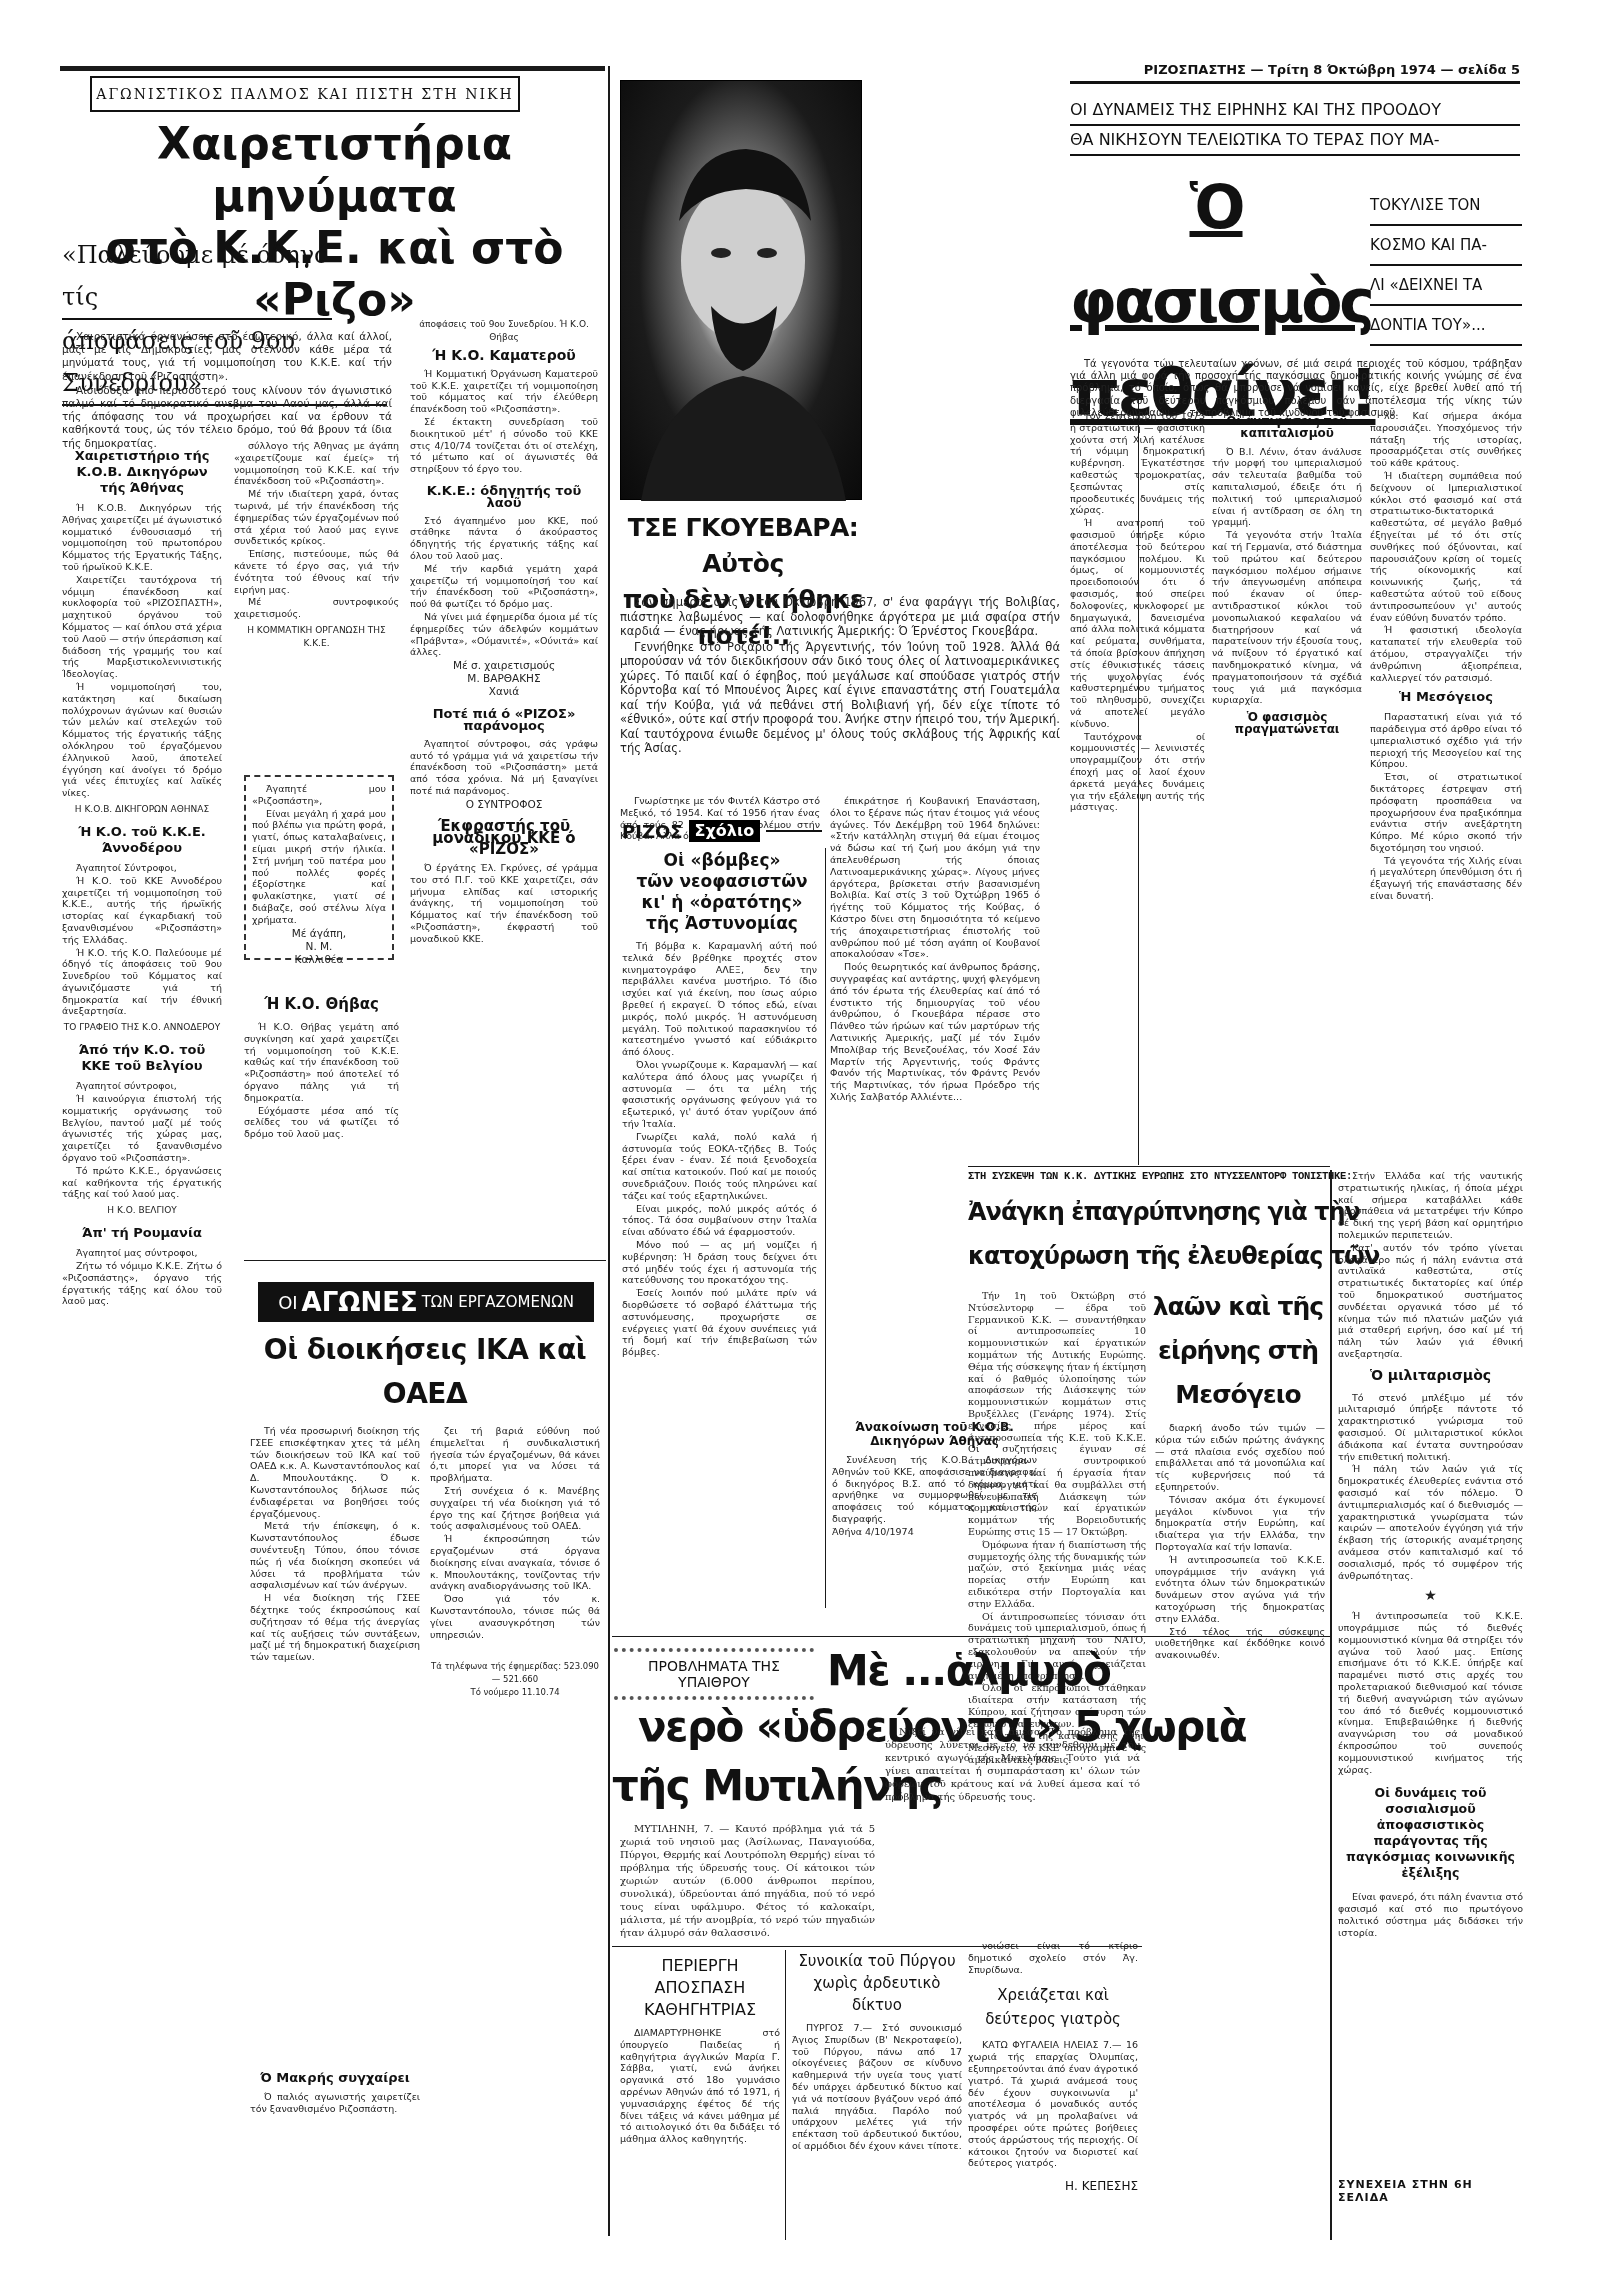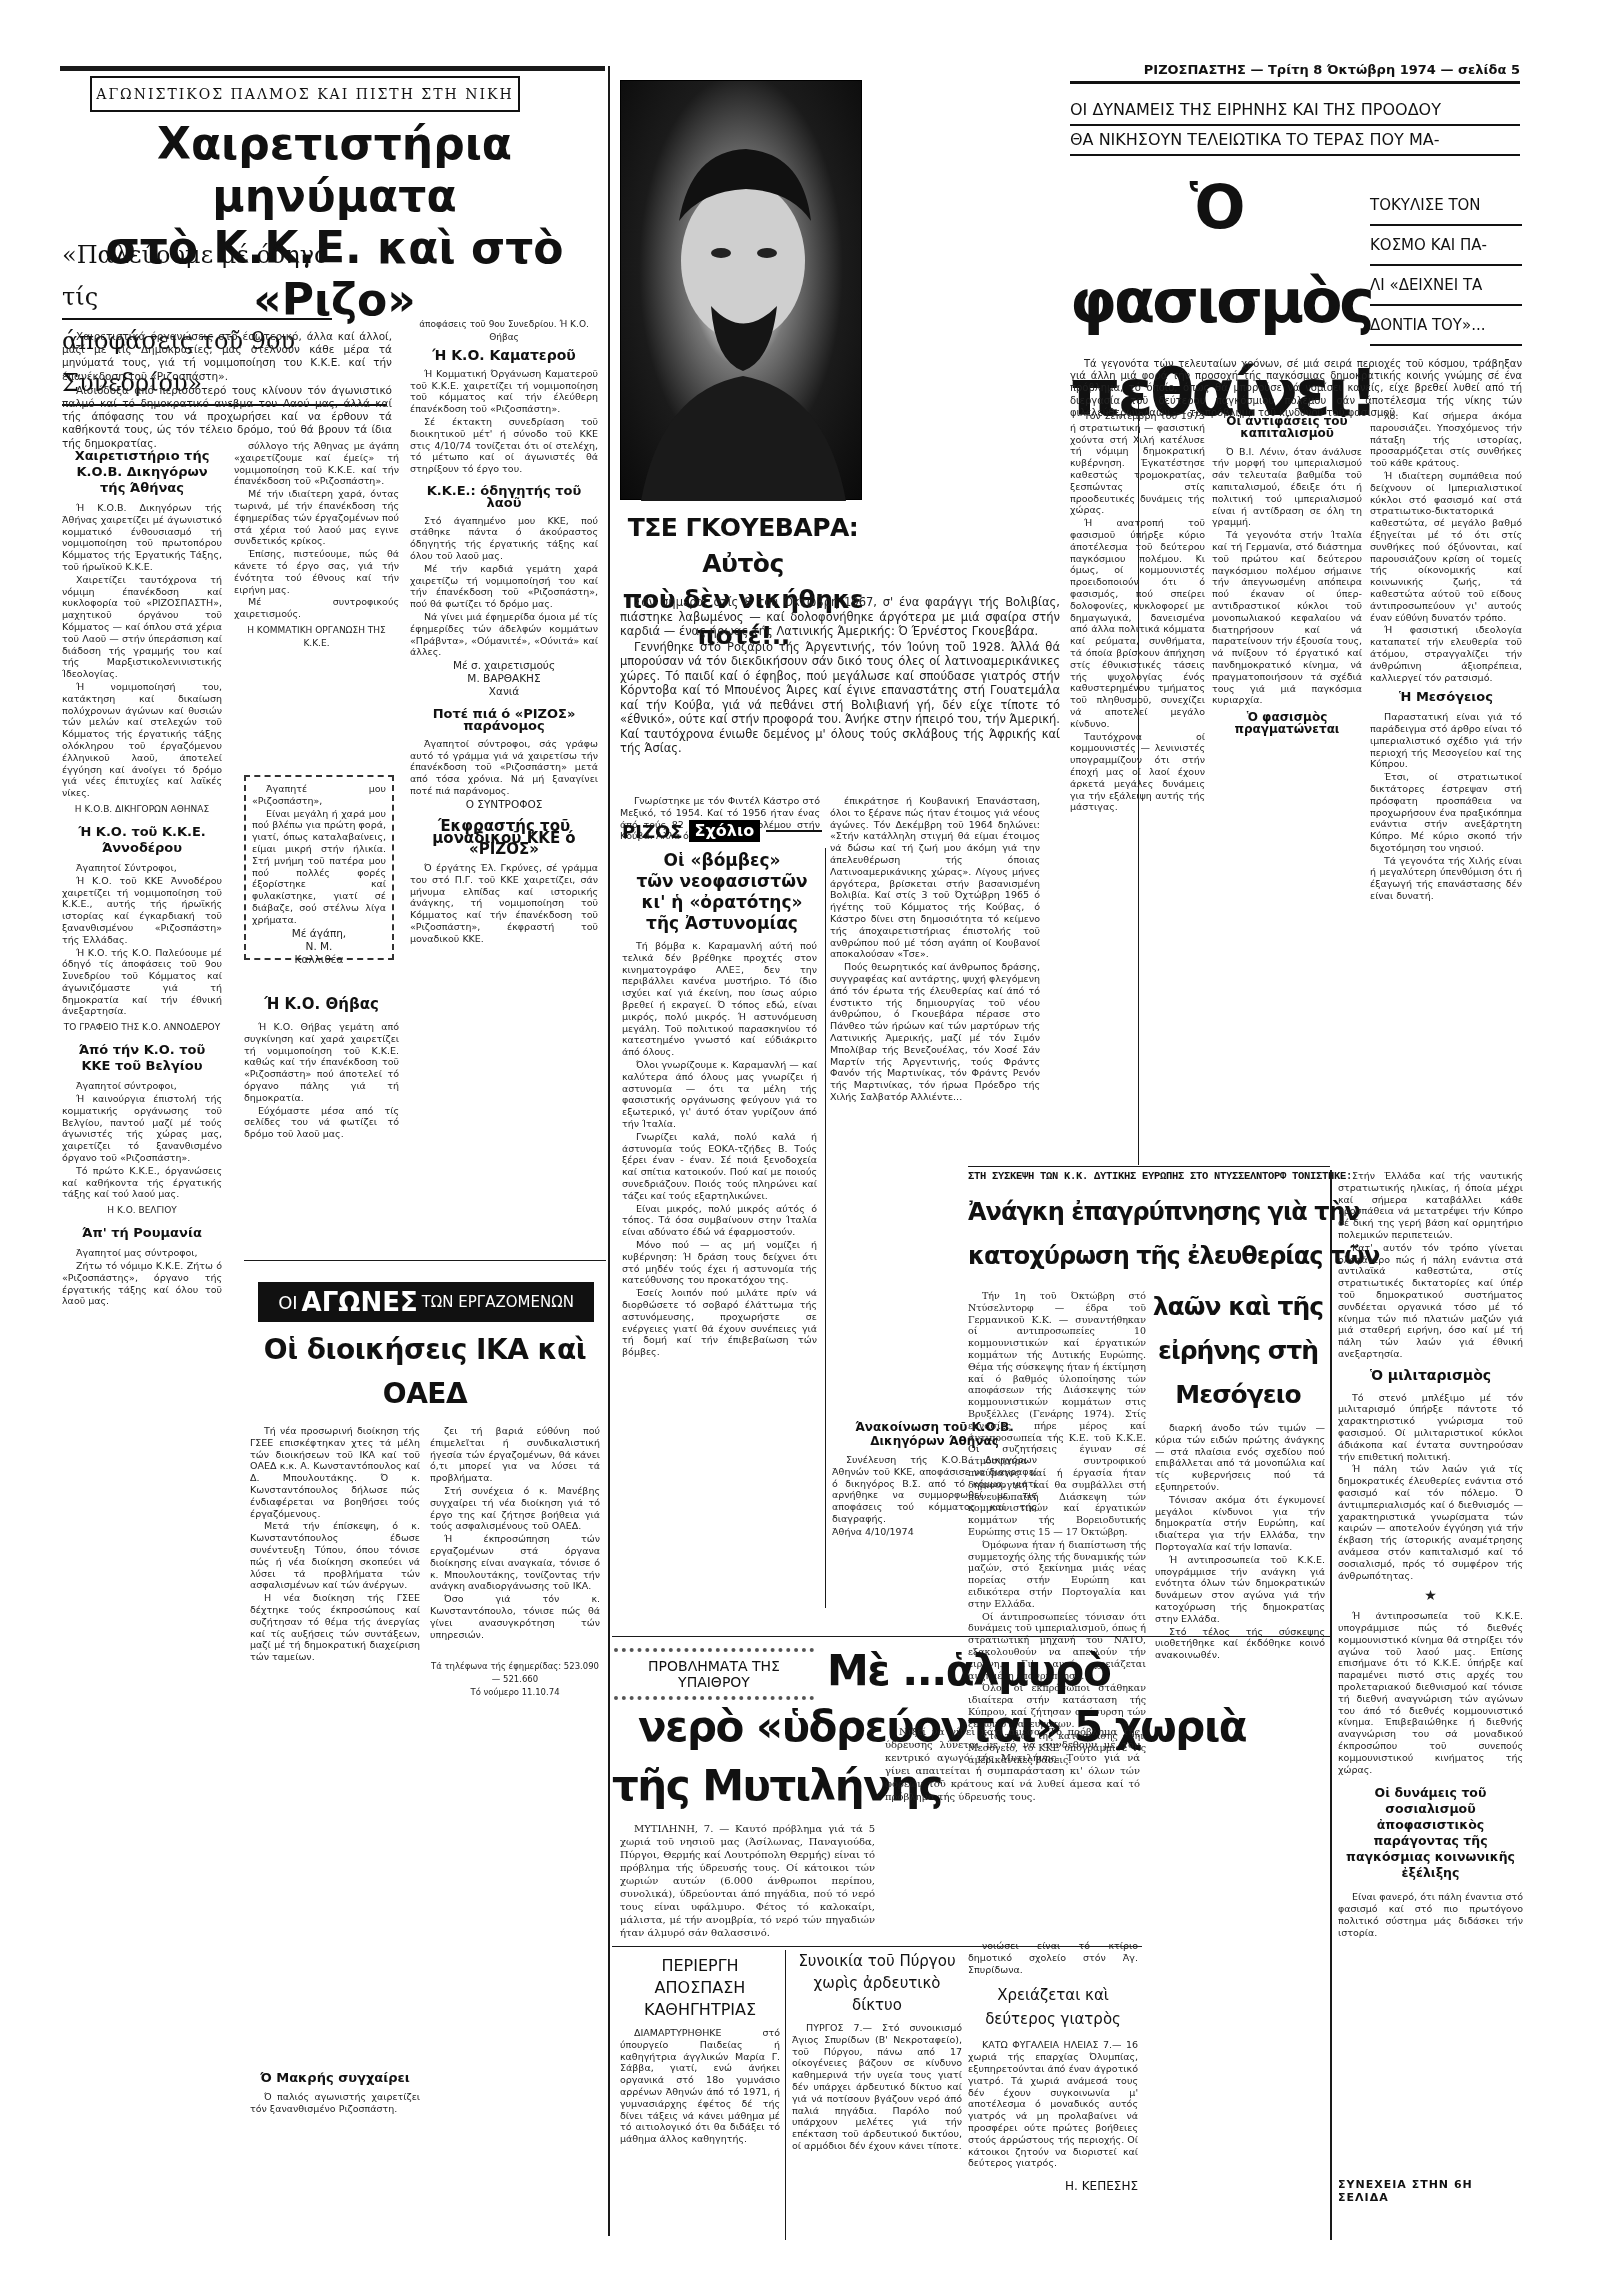--- a/index.html
+++ b/index.html
@@ -202,21 +202,21 @@
     <p>Συνέλευση τής Κ.Ο.Β. Δικηγόρων Άθηνών τοῦ ΚΚΕ, αποφάσισε να διαγραφεί ό δικηγόρος Β.Σ. από τό κόμμα, γιατί αρνήθηκε να συμμορφωθεί με τις αποφάσεις τού κόμματος καί τής διαγραφής.</p>
     <div>Άθήνα 4/10/1974</div>
   </div>
 </div>
 
 <div class="abs" style="left:1070px; top:96px; width:450px; font-family:'DejaVu Sans',sans-serif; font-size:16px; line-height:28px; white-space:nowrap;">
   <div class="underlined">ΟΙ ΔΥΝΑΜΕΙΣ ΤΗΣ ΕΙΡΗΝΗΣ ΚΑΙ ΤΗΣ ΠΡΟΟΔΟΥ</div>
   <div class="underlined">ΘΑ ΝΙΚΗΣΟΥΝ ΤΕΛΕΙΩΤΙΚΑ ΤΟ ΤΕΡΑΣ ΠΟΥ ΜΑ-</div>
 </div>
 
-<div class="abs" style="left:1070px; top:160px; width:292px; height:200px; font-family:'DejaVu Sans',sans-serif; font-weight:bold; text-align:center; letter-spacing:-3px;">
+<div class="abs" style="left:1070px; top:160px; width:292px; height:200px; font-family:'DejaVu Sans',sans-serif; font-weight:bold; text-align:center; letter-spacing:-3px;text-decoration:underline;">
   <div style="font-size:60px; line-height:94px;">Ὁ φασισμὸς</div>
   <div style="font-size:64px; line-height:90px;">πεθαίνει!</div>
 </div>
 
 <div class="abs" style="left:1370px; top:186px; width:152px; font-family:'DejaVu Sans',sans-serif; font-size:15px; line-height:38px; white-space:nowrap;">
   <div class="underlined">ΤΟΚΥΛΙΣΕ ΤΟΝ</div>
   <div class="underlined">ΚΟΣΜΟ ΚΑΙ ΠΑ-</div>
   <div class="underlined">ΛΙ «ΔΕΙΧΝΕΙ ΤΑ</div>
   <div class="underlined">ΔΟΝΤΙΑ ΤΟΥ»...</div>
 </div>

